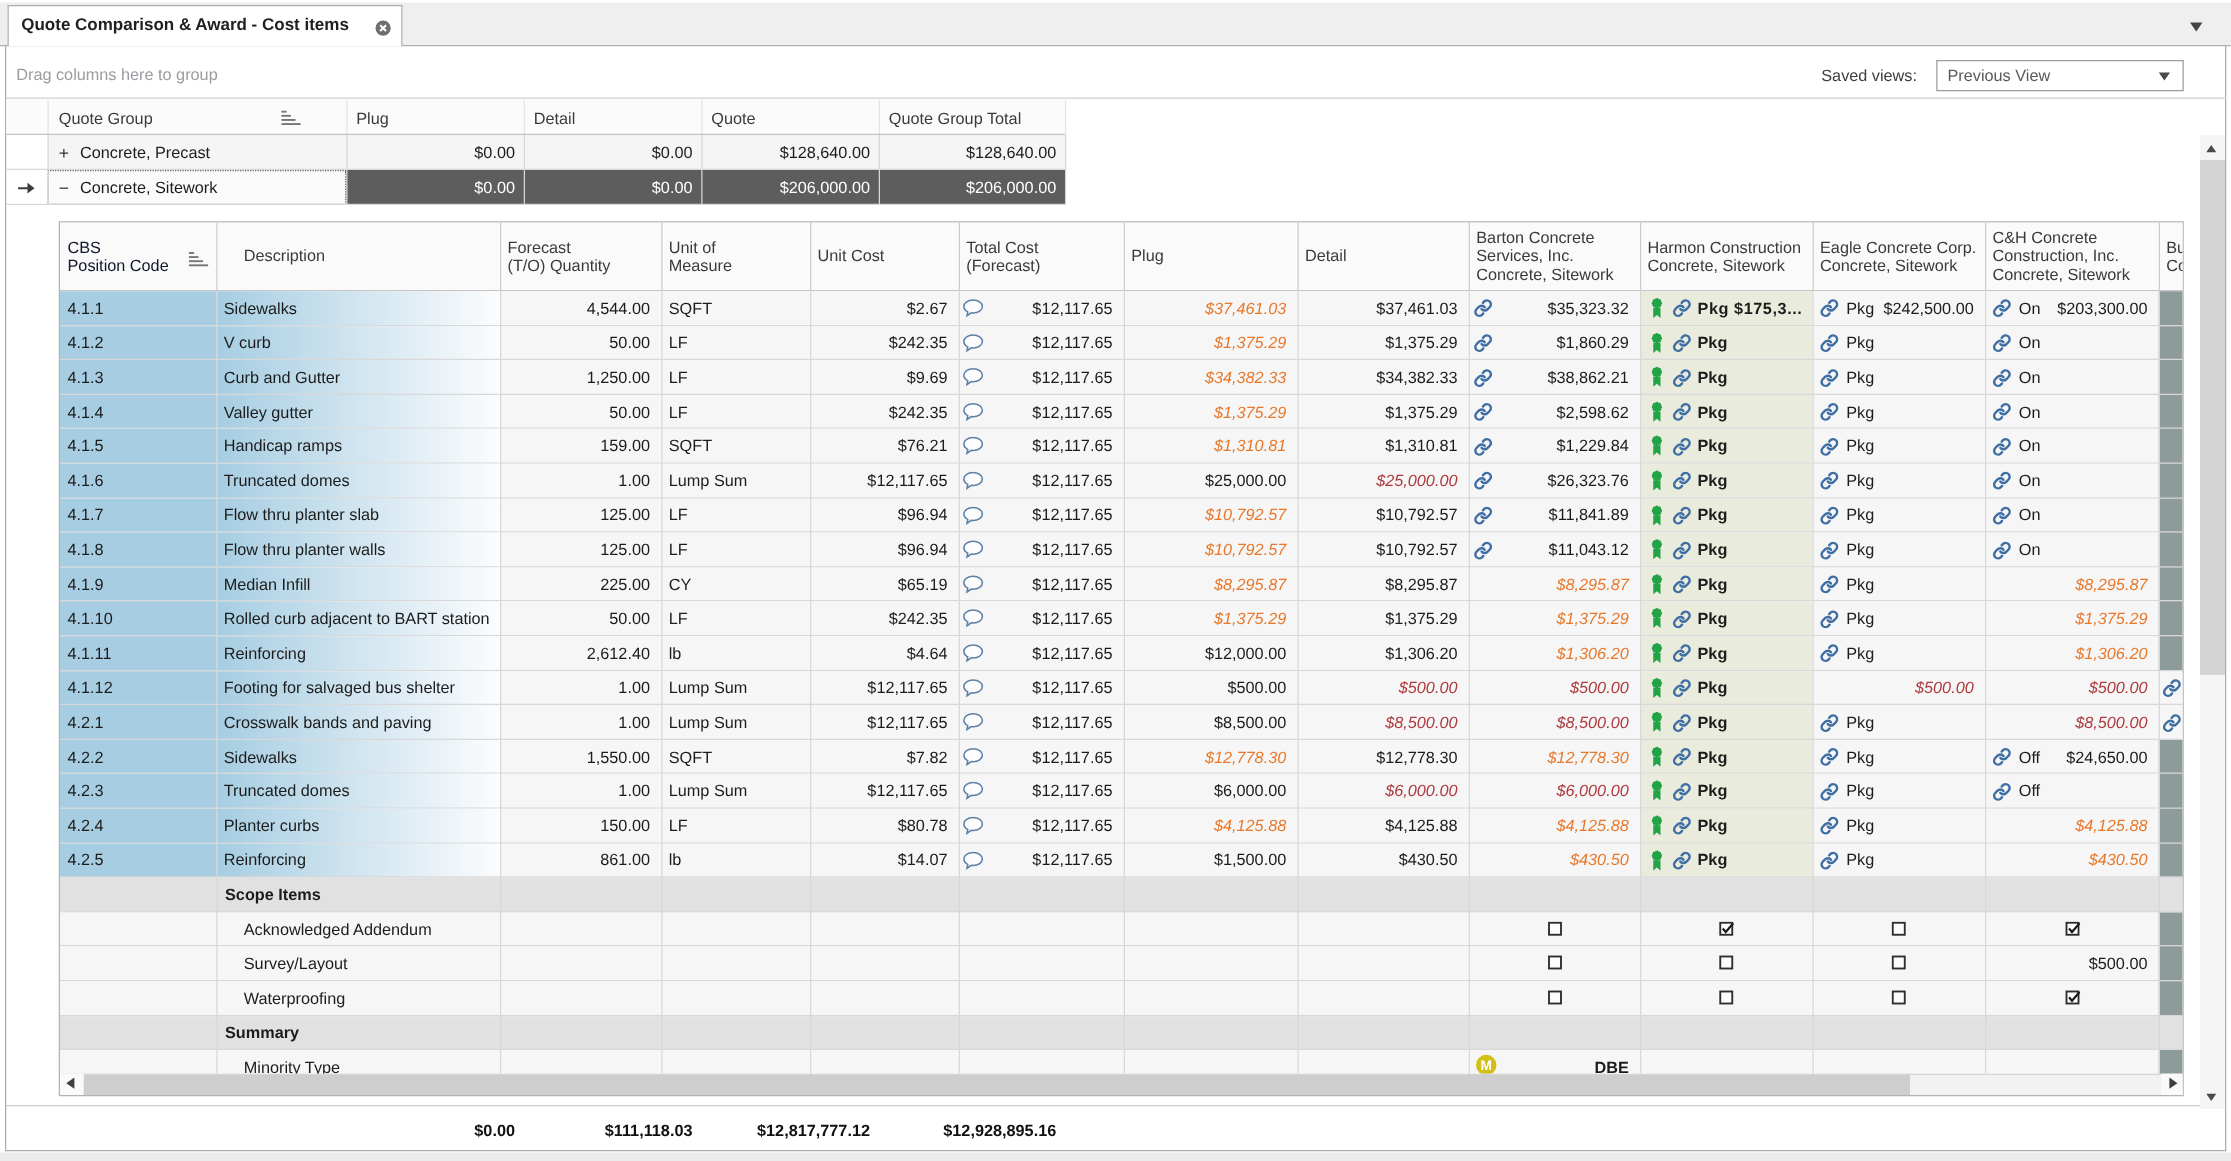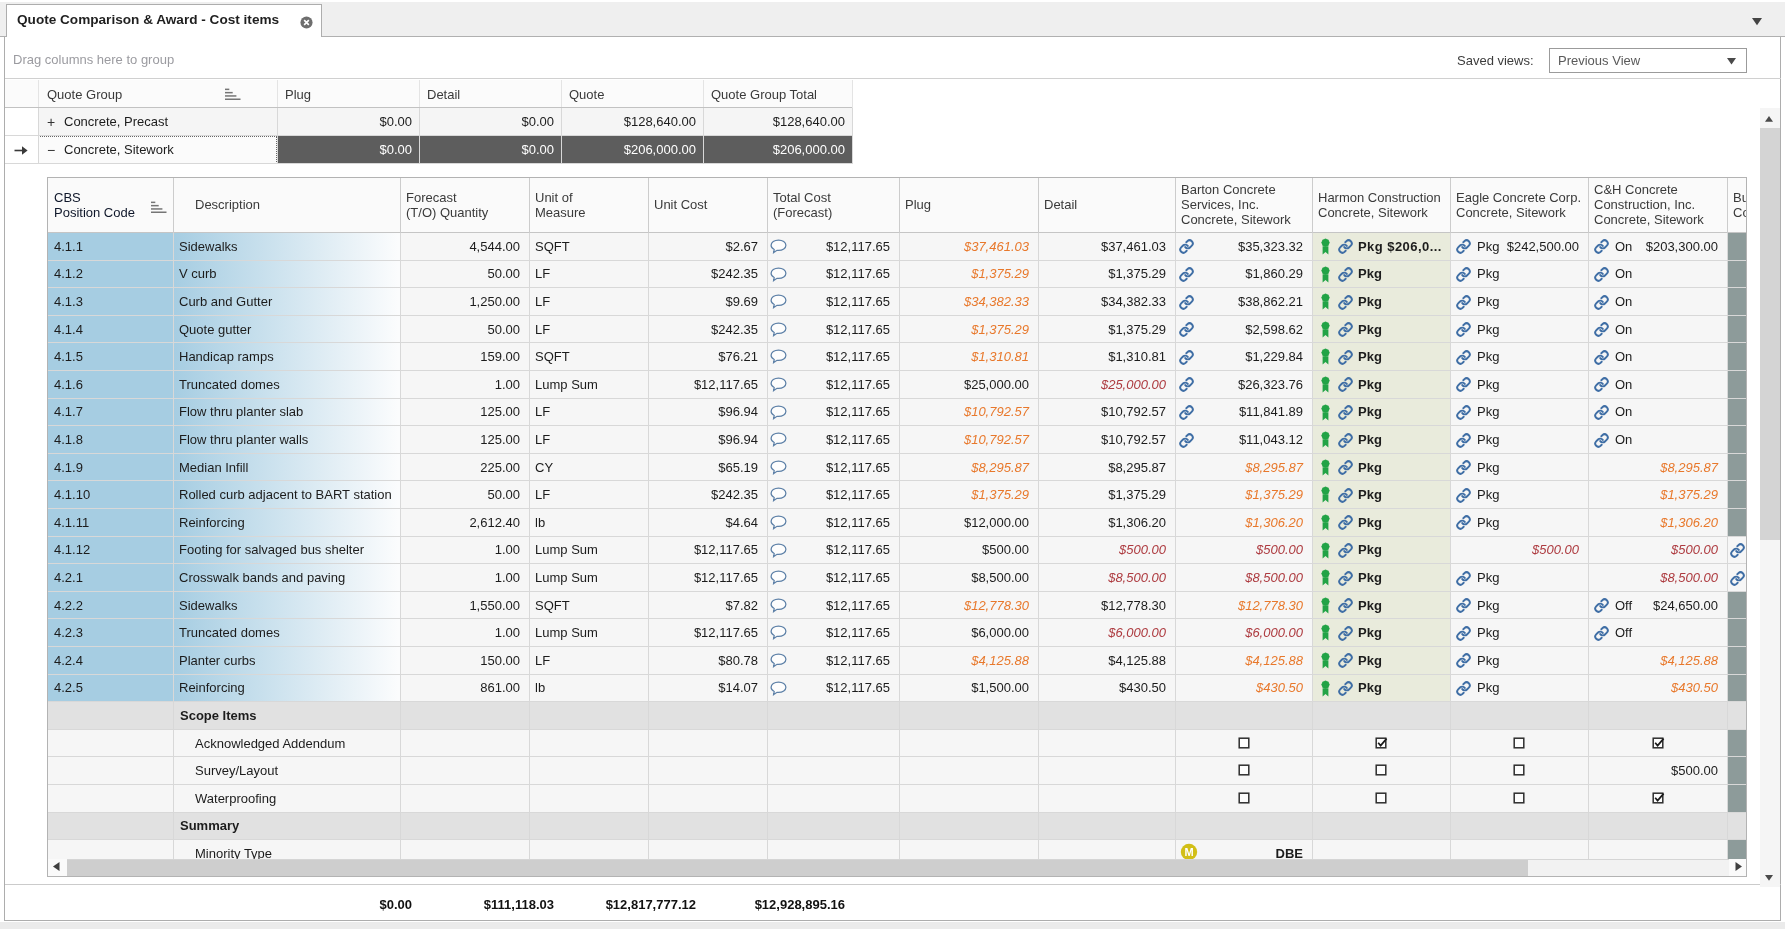--- a/index.html
+++ b/index.html
@@ -140,21 +140,21 @@
         <circle cx="4.5" cy="4.6" r="2.9"></circle>
         <path d="M1.6 8.2 h5.8 V16.4 L4.5 13.9 1.6 16.4 Z"></path>
       </g>
     </svg>
     <svg class="a" style="left:1290px;top:61.3px" width="15" height="15" viewBox="0 0 24 24">
       <g fill="none" stroke="#3f6ea5" stroke-width="3.1" stroke-linecap="round" stroke-linejoin="round">
         <path d="M10 13a5 5 0 0 0 7.54.54l3-3a5 5 0 0 0-7.07-7.07l-1.72 1.71"></path>
         <path d="M14 11a5 5 0 0 0-7.54-.54l-3 3a5 5 0 0 0 7.07 7.07l1.71-1.71"></path>
       </g>
     </svg>
-    <div class="a t" style="left:1310px;top:60.8px;font-weight:bold;letter-spacing:0.45px;">Pkg $206,0...</div>
+    <div class="a t" style="left:1310px;top:60.8px;font-weight:bold;letter-spacing:0.45px;">Pkg $175,3...</div>
     <svg class="a" style="left:1408px;top:61.3px" width="15" height="15" viewBox="0 0 24 24">
       <g fill="none" stroke="#3f6ea5" stroke-width="3.1" stroke-linecap="round" stroke-linejoin="round">
         <path d="M10 13a5 5 0 0 0 7.54.54l3-3a5 5 0 0 0-7.07-7.07l-1.72 1.71"></path>
         <path d="M14 11a5 5 0 0 0-7.54-.54l-3 3a5 5 0 0 0 7.07 7.07l1.71-1.71"></path>
       </g>
     </svg>
     <div class="a t" style="left:1429px;top:60.8px;">Pkg</div>
     <div class="a t" style="right:167px;top:60.8px;text-align:right;">$242,500.00</div>
     <svg class="a" style="left:1546px;top:61.3px" width="15" height="15" viewBox="0 0 24 24">
       <g fill="none" stroke="#3f6ea5" stroke-width="3.1" stroke-linecap="round" stroke-linejoin="round">
@@ -282,21 +282,21 @@
       </g>
     </svg>
     <div class="a t" style="left:1567px;top:115.99999999999999px;">On</div>
     <div class="a" style="left:0px;top:137.79999999999998px;width:1700px;height:27.6px;background:#f6f6f6;"></div>
     <div class="a" style="left:0px;top:137.79999999999998px;width:125px;height:27.6px;background:#a6cde2;"></div>
     <div class="a" style="left:125px;top:137.79999999999998px;width:227px;height:27.6px;background:linear-gradient(to right,#a6cde2,#fbfcfd 99%);"></div>
     <div class="a" style="left:1264px;top:137.79999999999998px;width:138px;height:27.6px;background:#e9ebdc;"></div>
     <div class="a" style="left:1679px;top:137.79999999999998px;width:21px;height:27.6px;background:#8d9b9a;"></div>
     <div class="a" style="left:0px;top:164.39999999999998px;width:1700px;height:1px;background:#d8d8d8;"></div>
     <div class="a t" style="left:6px;top:143.6px;">4.1.4</div>
-    <div class="a t" style="left:131px;top:143.6px;">Quote gutter</div>
+    <div class="a t" style="left:131px;top:143.6px;">Valley gutter</div>
     <div class="a t" style="right:1226px;top:143.6px;text-align:right;">50.00</div>
     <div class="a t" style="left:487px;top:143.6px;">LF</div>
     <div class="a t" style="right:988px;top:143.6px;text-align:right;">$242.35</div>
     <svg class="a" style="left:722px;top:143.79999999999998px" width="17" height="15" viewBox="0 0 17 15">
       <path d="M8.5 1 C4.4 1 1.1 3.3 1.1 6.2 c0 1.8 1.2 3.3 3.1 4.3 L3.6 13.6 l3.4-2.3 c.5 .1 1 .1 1.5 .1 4.1 0 7.4-2.3 7.4-5.2 S12.6 1 8.5 1 Z" fill="#fdfdfd" stroke="#5d80a7" stroke-width="1.25"></path>
     </svg>
     <div class="a t" style="right:856px;top:143.6px;text-align:right;">$12,117.65</div>
     <div class="a t" style="right:717px;top:143.6px;text-align:right;color:#e8782b;font-style:italic;">$1,375.29</div>
     <div class="a t" style="right:580px;top:143.6px;text-align:right;">$1,375.29</div>
     <svg class="a" style="left:1131px;top:144.1px" width="15" height="15" viewBox="0 0 24 24">

